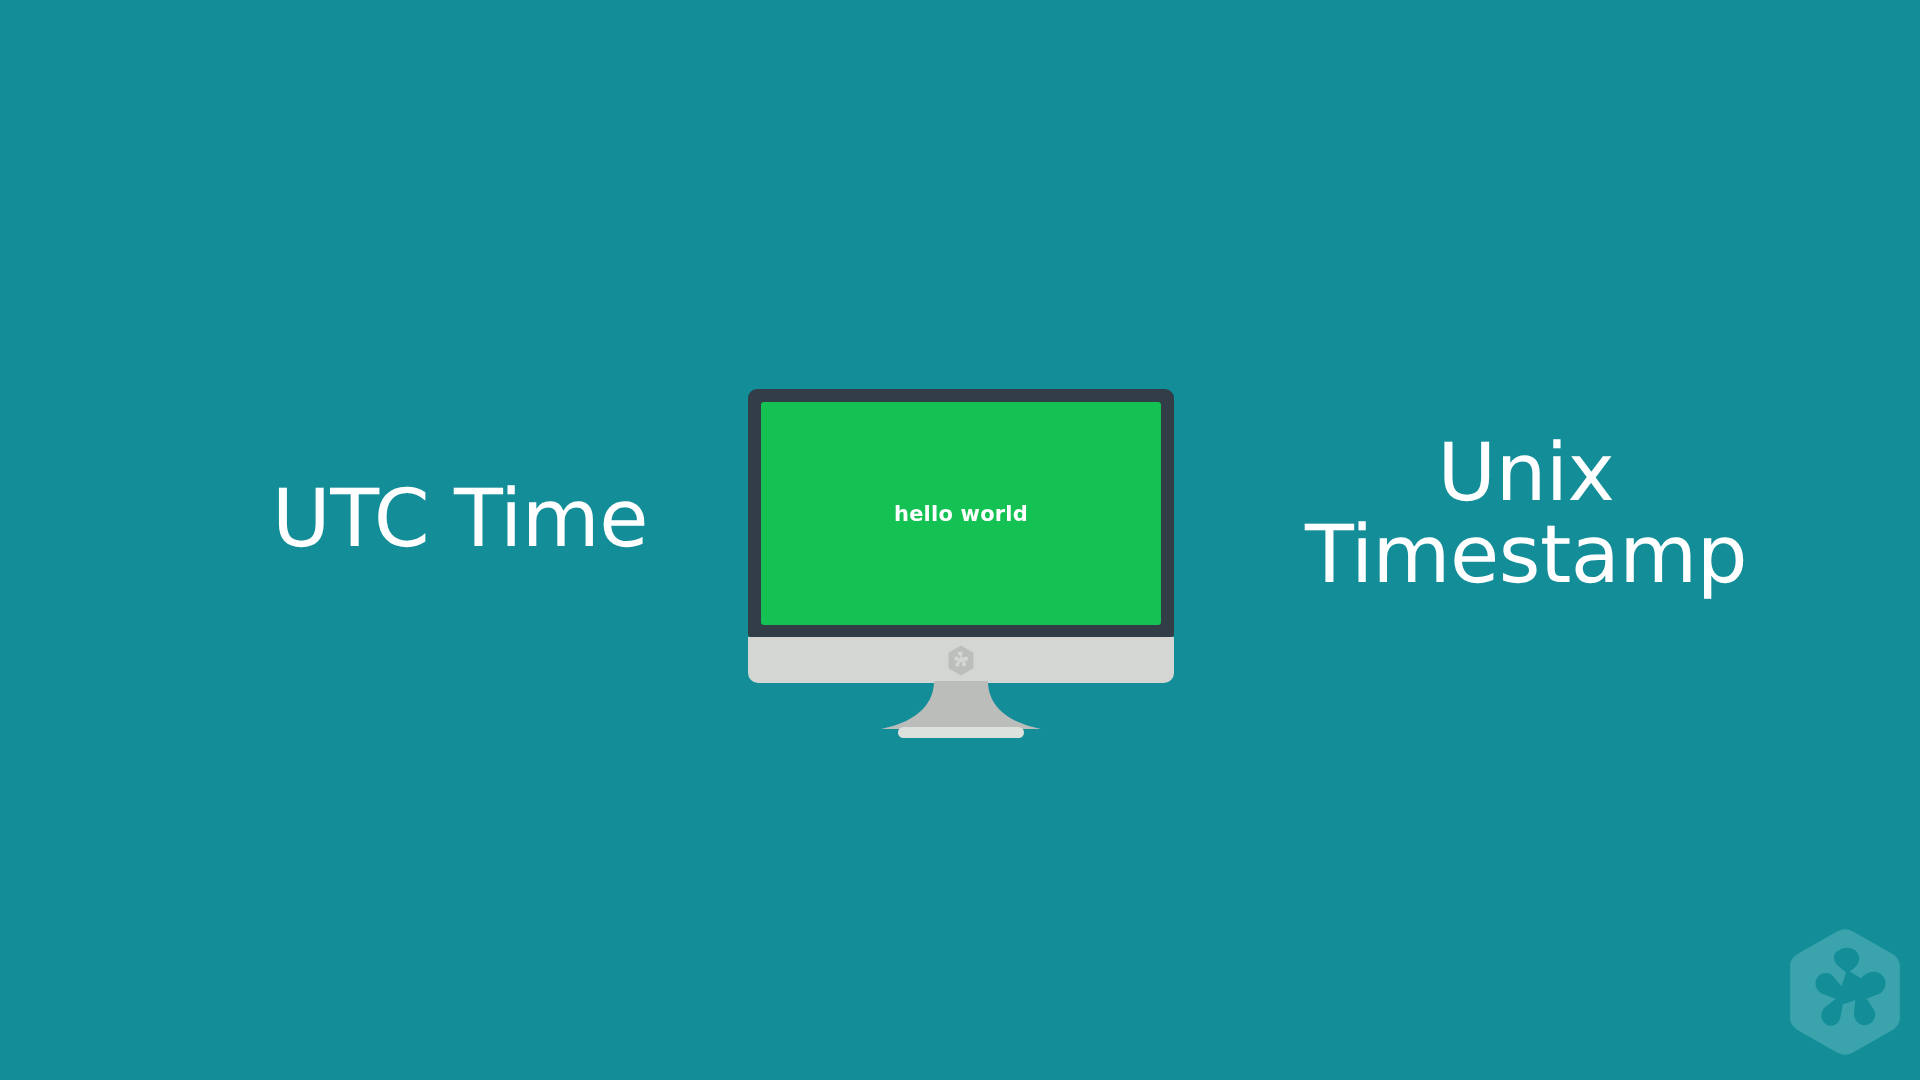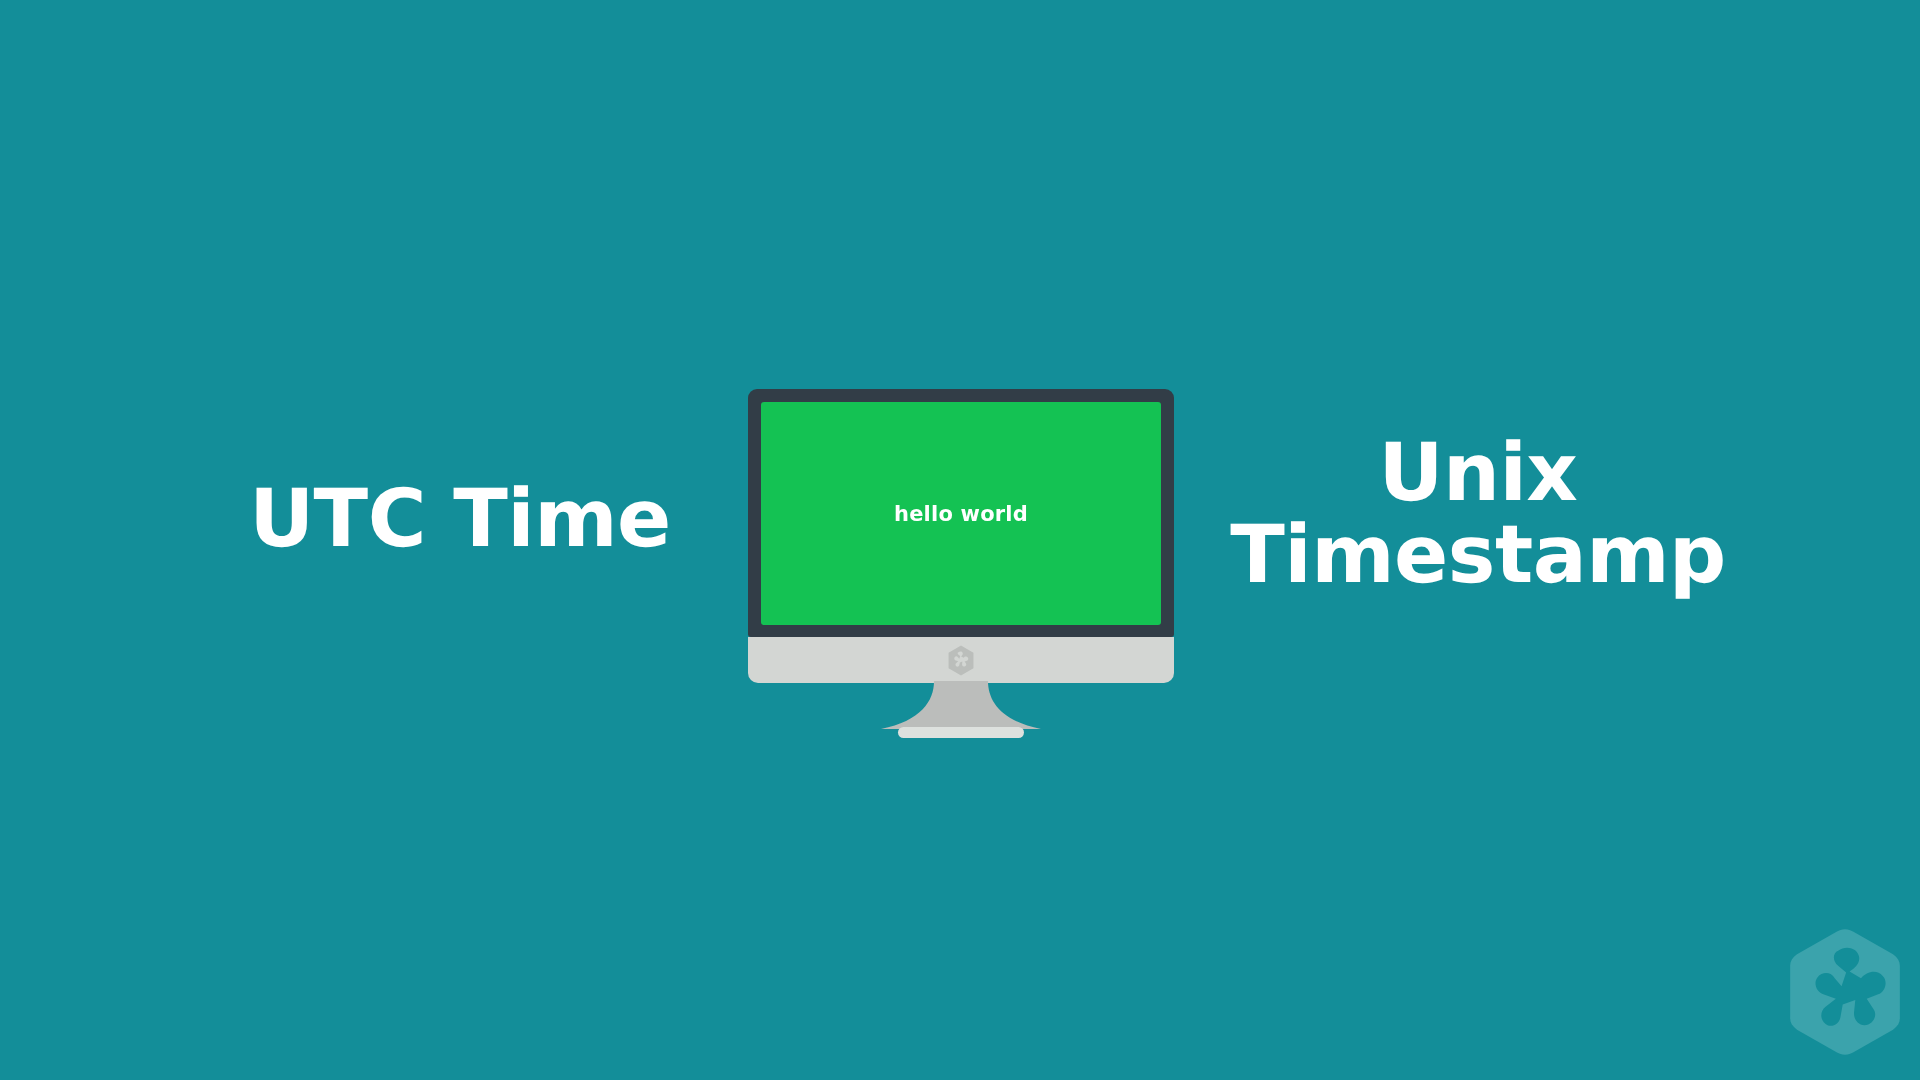--- a/index.html
+++ b/index.html
@@ -20,37 +20,37 @@
     position: absolute;
     inset: 0;
     width: 1920px;
     height: 1080px;
   }
 
   
   .headline {
     position: absolute;
     color: #ffffff;
-    font-weight: 700;
+    font-weight: 400;
     letter-spacing: -0.5px;
     text-align: center;
     white-space: pre-line;
     line-height: 1.02;
     text-rendering: geometricPrecision;
   }
 
   #label-left {
     left: 180px;
     top: 478px;
     width: 560px;
     font-size: 80px;
   }
 
   #label-right {
-    left: 1198px;
+    left: 1246px;
     top: 432px;
     width: 560px;
     font-size: 80px;
   }
 
   
   #monitor {
     position: absolute;
     left: 748px;
     top: 389px;

